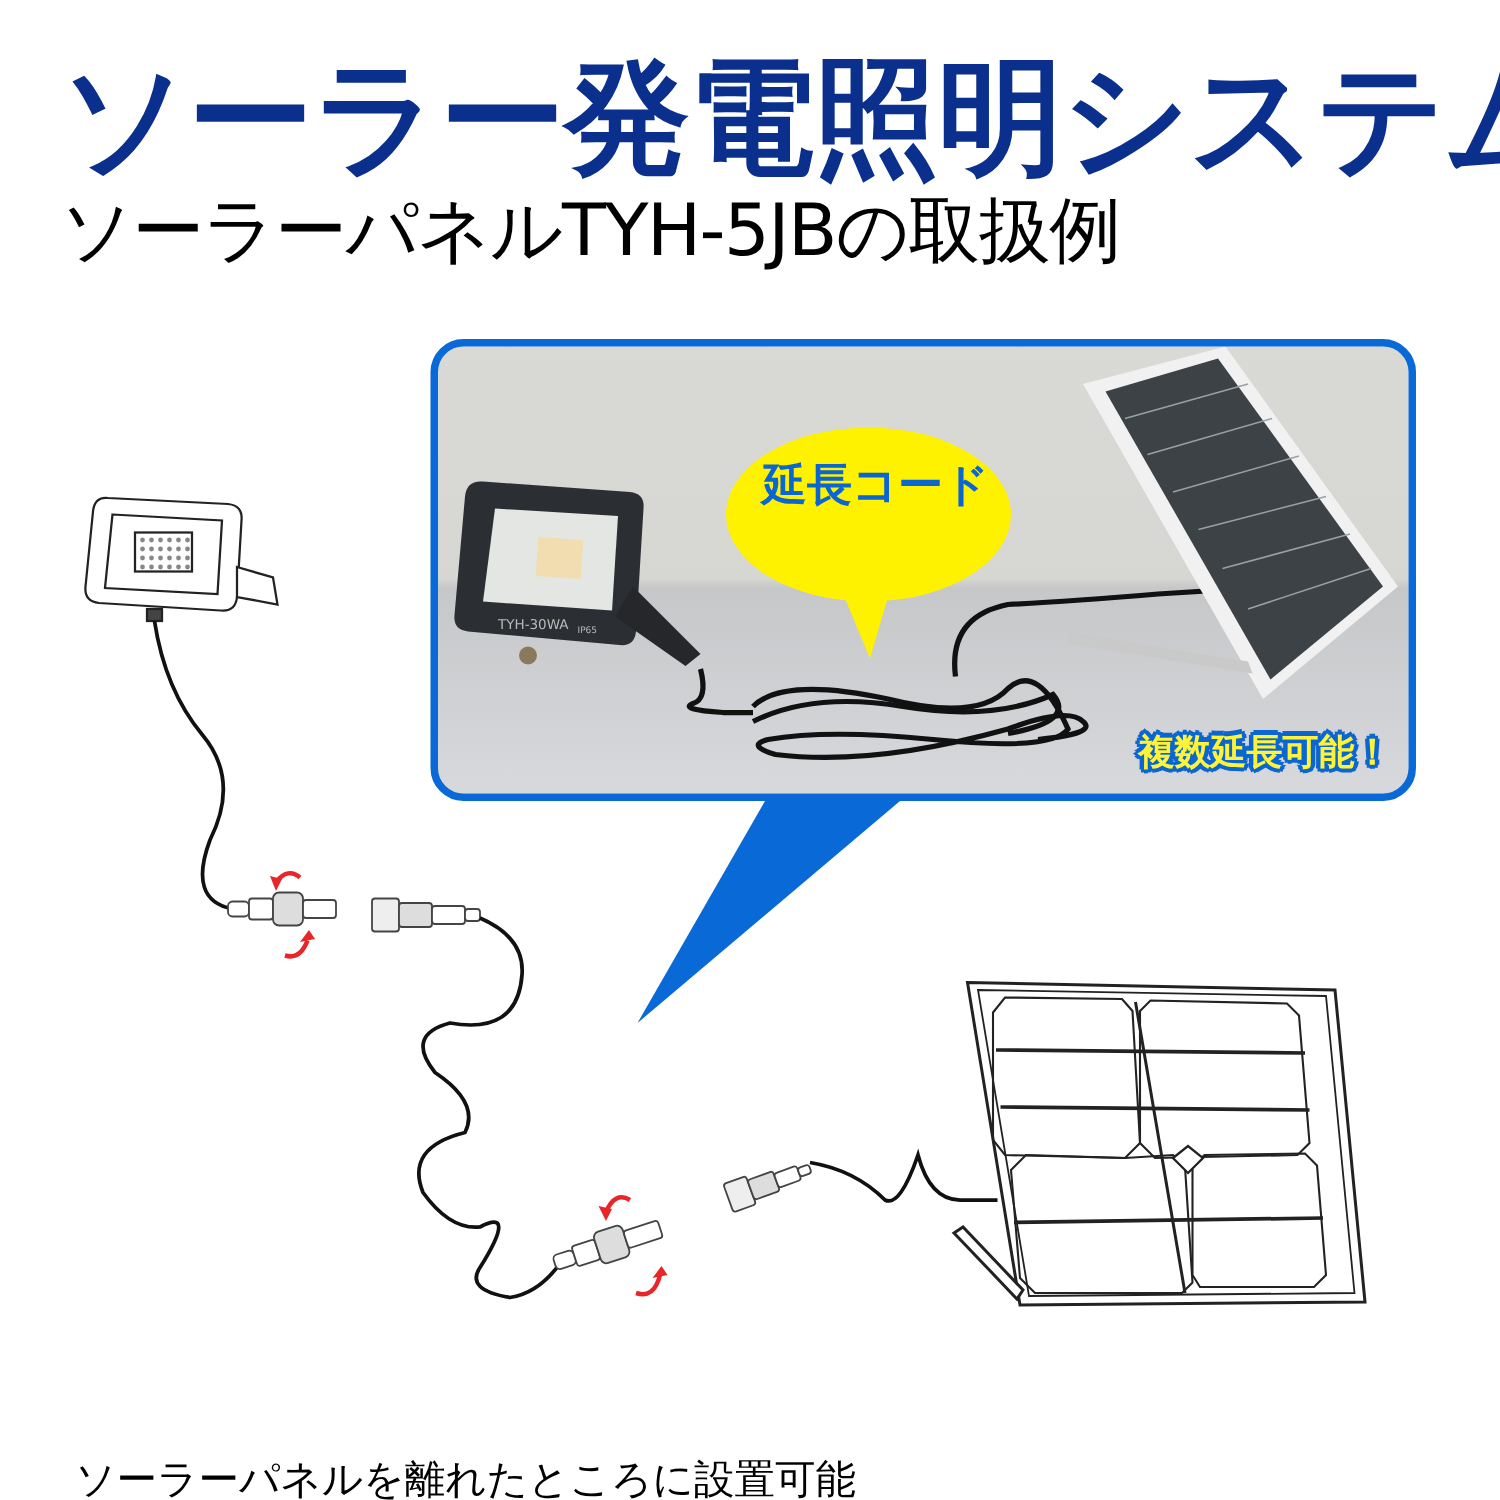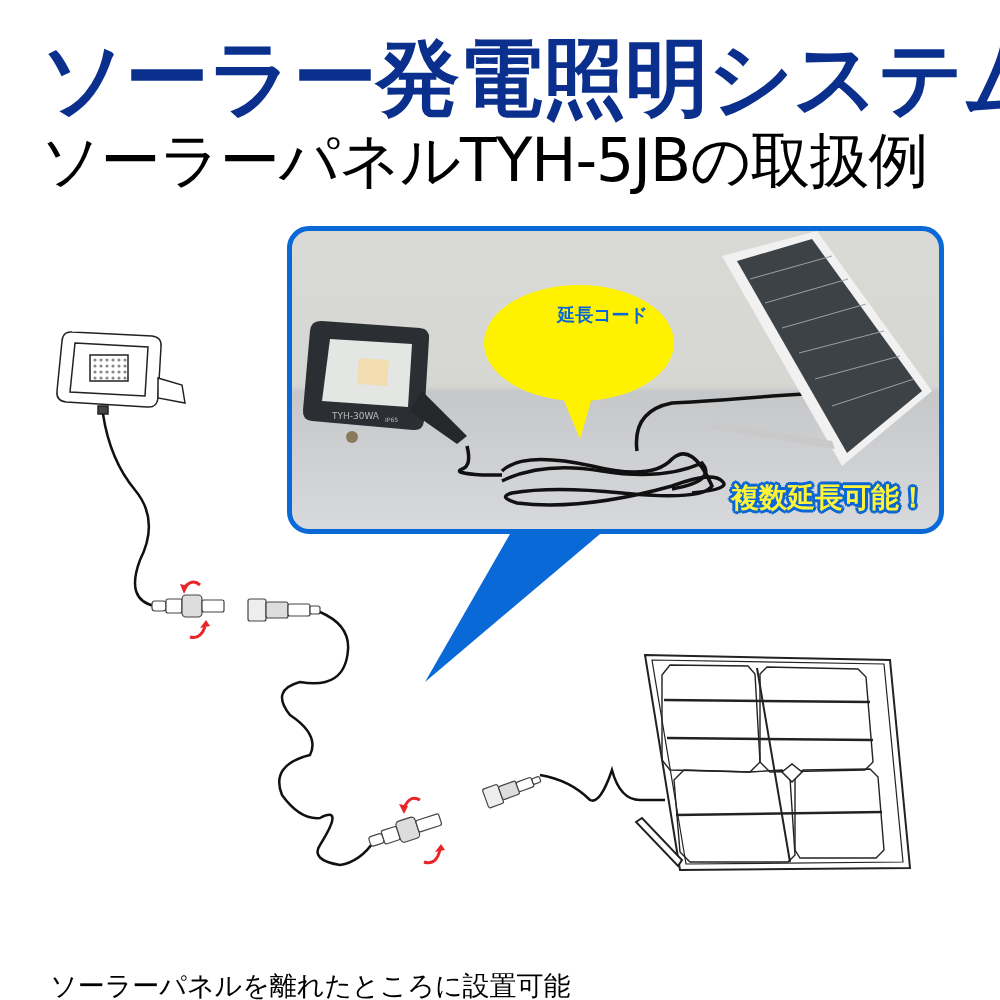--- a/index.html
+++ b/index.html
@@ -1,23 +1,23 @@
 <!DOCTYPE html>
 <html><head>
 <meta charset="utf-8">
 <style>
   html, body { margin:0; padding:0; background:#ffffff; }
   body { width:1000px; height:1000px; position:relative; overflow:hidden; font-family:"DejaVu Sans", sans-serif; }
   .title { position:absolute; left:40px; top:36px; font-size:84px; font-weight:bold; color:#0a2f8c; letter-spacing:-1px; white-space:nowrap; line-height:1; font-family:"DejaVu Sans", sans-serif; }
-  .subtitle { position:absolute; left:40px; top:130px; font-size:60px; color:#000; white-space:nowrap; line-height:1; font-family:"DejaVu Sans", sans-serif; letter-spacing:-1px;text-align:center; }
+  .subtitle { position:absolute; left:40px; top:130px; font-size:48px; color:#000; white-space:nowrap; line-height:1; font-family:"DejaVu Sans", sans-serif; letter-spacing:-1px;text-align:center; }
   .photo { position:absolute; left:287px; top:226px; width:657px; height:308px; border:5px solid #0969d6; border-radius:22px; overflow:hidden; background:linear-gradient(180deg,#d9d9d5 0%,#d6d6d2 52%,#c6c7c9 54%,#d8d9dc 100%); box-sizing:border-box; }
   .photo svg.scene { position:absolute; left:0; top:0; }
-  .bubble-text1 { position:absolute; left:216px; top:72px; width:140px; text-align:right; font-size:18px; font-weight:bold; color:#0a66d2; white-space:nowrap; font-family:"DejaVu Sans", sans-serif; }
+  .bubble-text1 { position:absolute; left:216px; top:72px; width:140px; text-align:right; font-size:30px; font-weight:bold; color:#0a66d2; white-space:nowrap; font-family:"DejaVu Sans", sans-serif; }
   .bubble-text2 { position:absolute; left:216px; top:104px; width:140px; text-align:center; font-size:48px; font-weight:bold; color:#0a66d2; line-height:1; font-family:"Liberation Sans", sans-serif; }
-  .multi-ext { position:absolute; right:12px; bottom:12px; font-size:28px; font-weight:bold; color:#fff33a; white-space:nowrap; font-family:"DejaVu Sans", sans-serif;
+  .multi-ext { position:absolute; right:12px; bottom:12px; font-size:24px; font-weight:bold; color:#fff33a; white-space:nowrap; font-family:"DejaVu Sans", sans-serif;
     text-shadow: -3px 0 #0a66d2, 3px 0 #0a66d2, 0 -3px #0a66d2, 0 3px #0a66d2, -2px -2px #0a66d2, 2px 2px #0a66d2, -2px 2px #0a66d2, 2px -2px #0a66d2; }
   .pointer { position:absolute; left:0; top:0; }
   .diagram { position:absolute; left:0; top:0; }
   .caption { position:absolute; left:50px; top:968px; font-size:27px; color:#000; white-space:nowrap; font-family:"DejaVu Sans", sans-serif; }
 </style>
 </head>
 <body>
 
 <div class="title">ソーラー発電照明システム</div>
 <div class="subtitle">ソーラーパネルTYH-5JBの取扱例</div>

